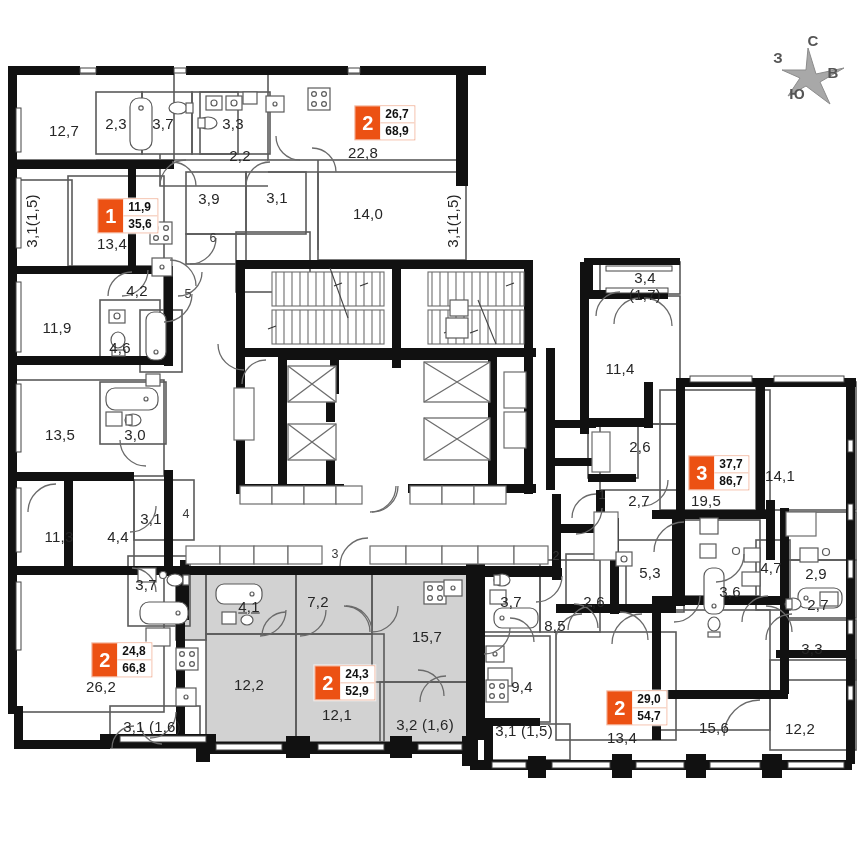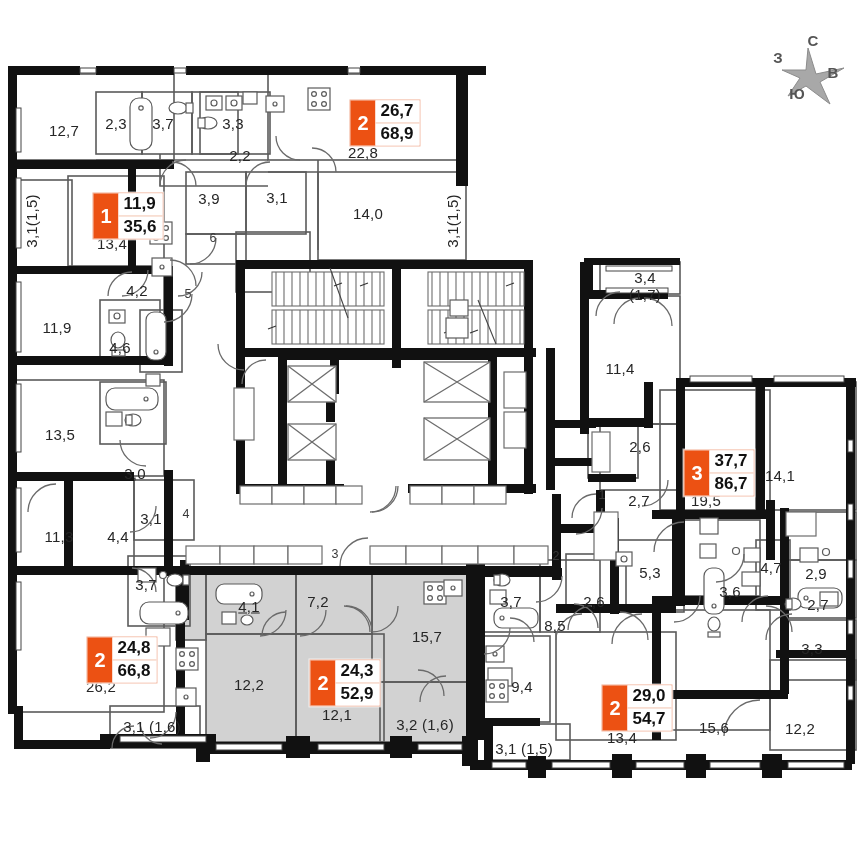--- a/index.html
+++ b/index.html
@@ -18,21 +18,21 @@
 
   
   .badge{position:absolute;display:flex;align-items:stretch;
          transform:translate(-50%,-50%);
          border:1px solid #f2b39a;background:#fff;
          box-shadow:0 0 0 1px rgba(255,255,255,.6);}
   .badge .rooms{background:#ec5113;color:#fff;font-size:20px;font-weight:bold;
         display:flex;align-items:center;justify-content:center;
         width:25px;line-height:1;}
   .badge .areas{display:flex;flex-direction:column;background:#fff;}
-  .badge .areas div{font-size:17px;font-weight:bold;color:#111;
+  .badge .areas div{font-size:12px;font-weight:bold;color:#111;
         padding:1px 6px 1px 5px;line-height:1.18;text-align:left;}
   .badge .areas .living{border-bottom:1px solid #f2c3ae;}
 </style>
 </head>
 <body>
 
 <div id="plan">
 
   <svg class="layer" viewBox="0 0 864 864" shape-rendering="geometricPrecision">
 
@@ -498,36 +498,36 @@
       <div class="lbl" style="left: 209px; top: 198px;">3,9</div>
       <div class="lbl" style="left: 277px; top: 197px;">3,1</div>
       <div class="lbl" style="left: 368px; top: 213px;">14,0</div>
       <div class="lbl" style="left: 112px; top: 243px;">13,4</div>
       <div class="lbl sm" style="left: 213px; top: 238px;">6</div>
       <div class="lbl" style="left: 137px; top: 290px;">4,2</div>
       <div class="lbl sm" style="left: 188px; top: 294px;">5</div>
       <div class="lbl" style="left: 57px; top: 327px;">11,9</div>
       <div class="lbl" style="left: 120px; top: 347px;">4,6</div>
       <div class="lbl" style="left: 60px; top: 434px;">13,5</div>
-      <div class="lbl" style="left: 135px; top: 434px; margin-top: 39px;">3,0</div>
+      <div class="lbl" style="left: 135px; top: 434px;">3,0</div>
       <div class="lbl" style="left: 59px; top: 536px;">11,3</div>
       <div class="lbl" style="left: 118px; top: 536px;">4,4</div>
       <div class="lbl" style="left: 151px; top: 518px;">3,1</div>
       <div class="lbl sm" style="left: 186px; top: 514px;">4</div>
       <div class="lbl" style="left: 146px; top: 584px;">3,7</div>
       <div class="lbl" style="left: 101px; top: 686px;">26,2</div>
       <div class="lbl" style="left: 152px; top: 726px;">3,1 (1,6)</div>
       <div class="lbl" style="left: 249px; top: 606px; text-decoration: underline;">4,1</div>
       <div class="lbl" style="left: 318px; top: 601px;">7,2</div>
       <div class="lbl sm" style="left: 335px; top: 554px;">3</div>
       <div class="lbl" style="left: 249px; top: 684px;">12,2</div>
       <div class="lbl" style="left: 337px; top: 714px;">12,1</div>
       <div class="lbl" style="left: 427px; top: 636px;">15,7</div>
       <div class="lbl" style="left: 425px; top: 724px;">3,2 (1,6)</div>
-      <div class="lbl" style="left: 524px; top: 748px;">3,1 (1,5)</div>
+      <div class="lbl" style="left: 524px; top: 730px;">3,1 (1,5)</div>
       <div class="lbl" style="left: 511px; top: 601px;">3,7</div>
       <div class="lbl" style="left: 555px; top: 625px;">8,5</div>
       <div class="lbl" style="left: 522px; top: 686px; text-align: right;">9,4</div>
       <div class="lbl" style="left: 594px; top: 601px;">2,6</div>
       <div class="lbl sm" style="left: 556px; top: 556px;">2</div>
       <div class="lbl" style="left: 650px; top: 572px;">5,3</div>
       <div class="lbl" style="left: 622px; top: 737px;">13,4</div>
       <div class="lbl" style="left: 714px; top: 727px;">15,6</div>
       <div class="lbl" style="left: 800px; top: 728px;">12,2</div>
       <div class="lbl" style="left: 730px; top: 591px;">3,6</div>

